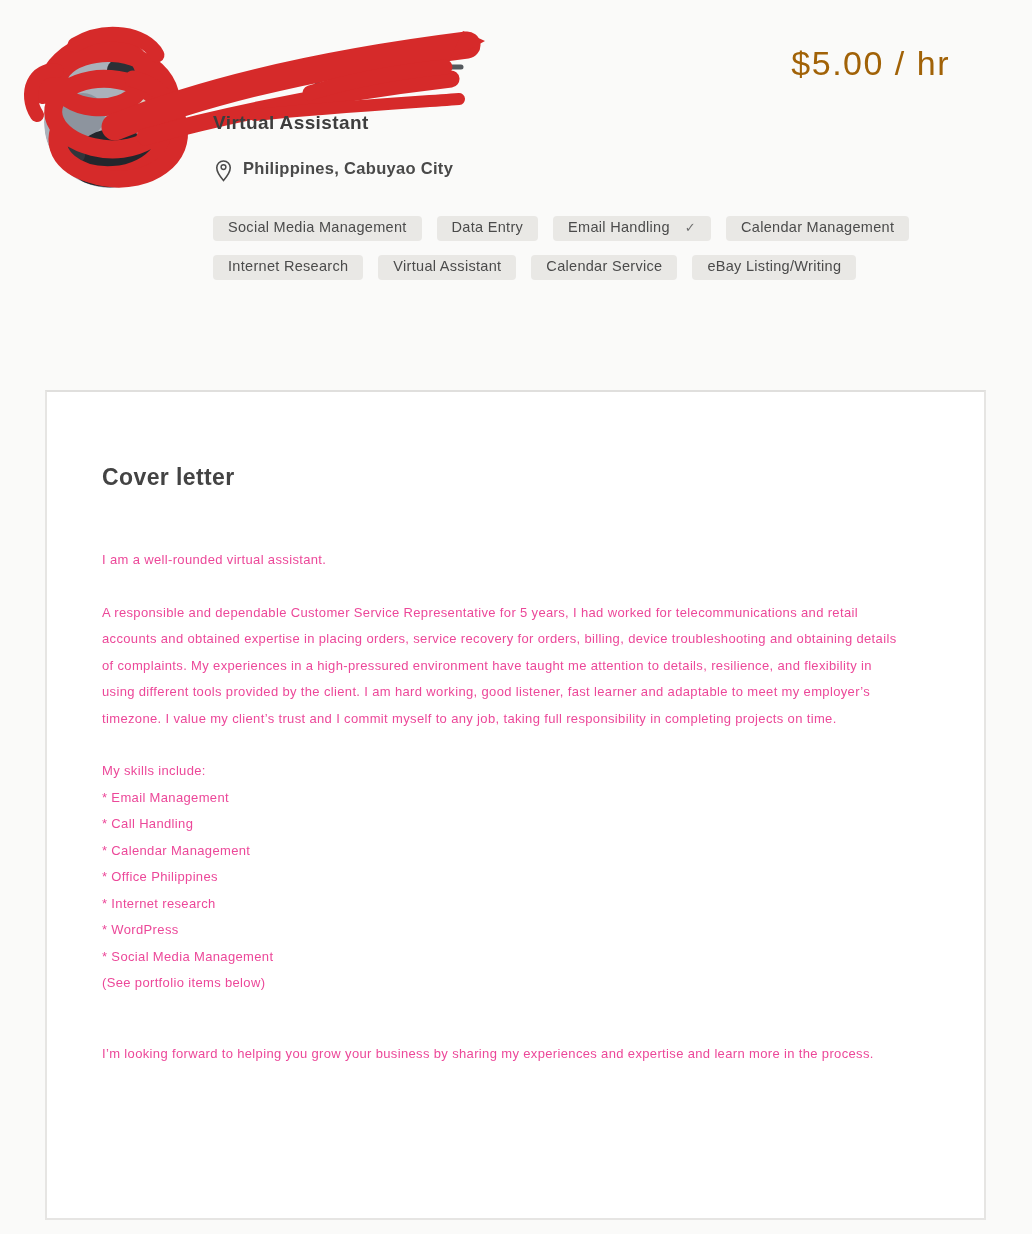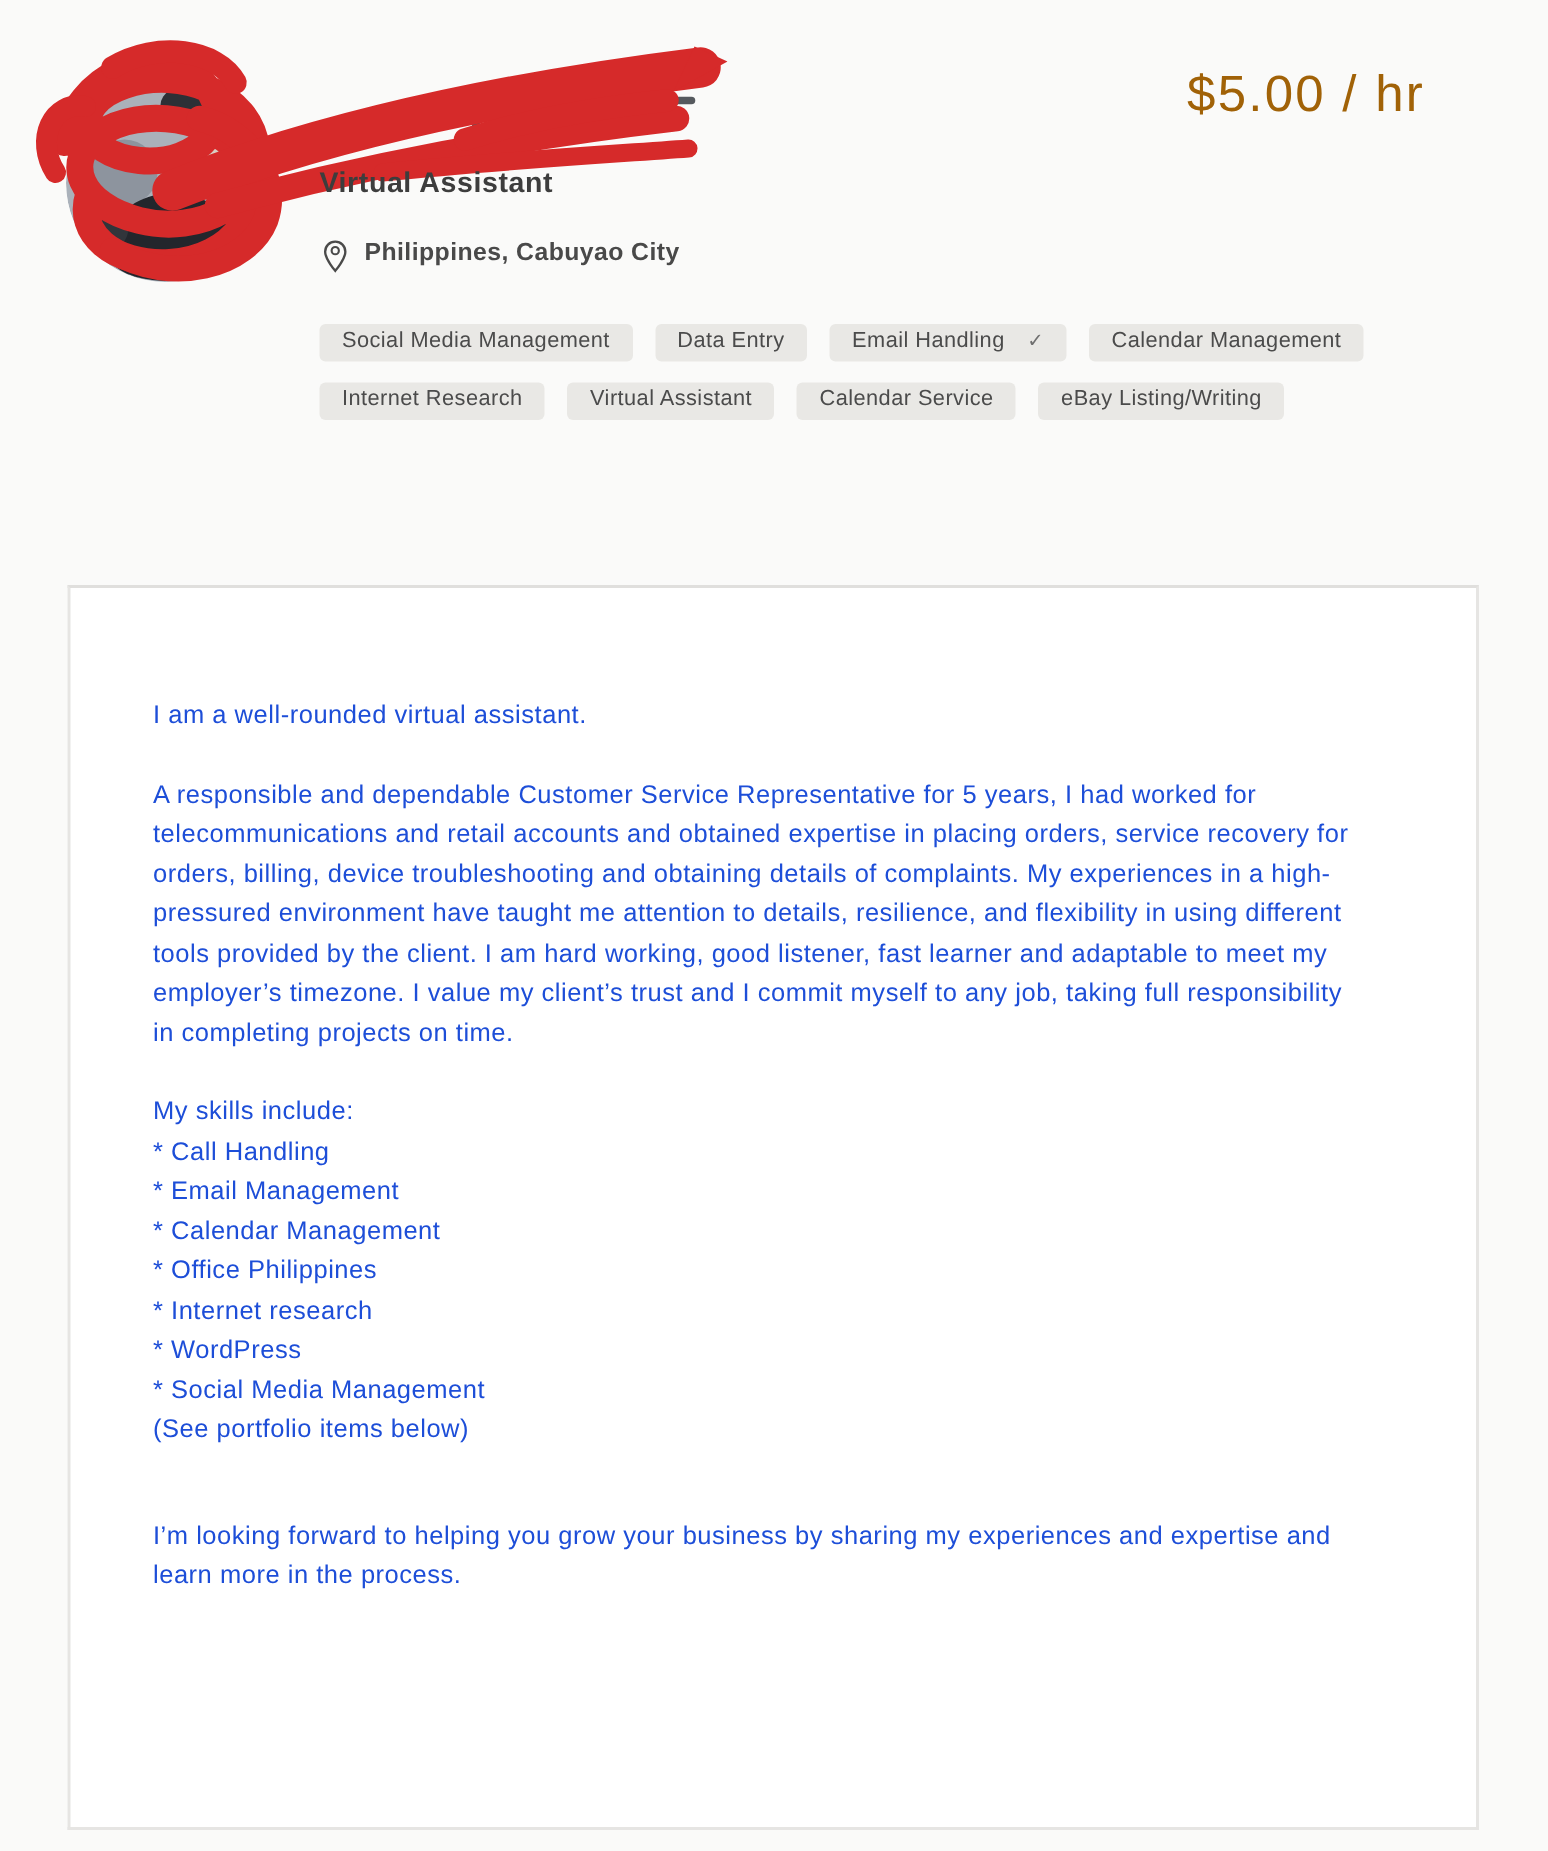--- a/index.html
+++ b/index.html
@@ -99,23 +99,23 @@
     padding: 72px 78px 60px 55px;
   }
   .card h2 {
     font-size: 23px;
     font-weight: 600;
     color: #434343;
     letter-spacing: 0.4px;
     margin-bottom: 56px;
   }
   .body-text {
-    font-size: 17px;
+    font-size: 13px;
     line-height: 26.5px;
-    color: #1d4ed8;
+    color: #ec4899;
     letter-spacing: 0.35px;
   }
   .body-text p { margin-bottom: 26px; }
   .skills-block div { min-height: 26.5px; }
   .skills-block { margin-bottom: 44px; }
 </style>
 </head>
 <body>
 
 <header class="profile-header">
@@ -194,27 +194,28 @@
     <span class="tag">
       <span>Calendar Service</span>
     </span>
     <span class="tag">
       <span>eBay Listing/Writing</span>
     </span>
   </div>
 </header>
 
 <section class="card">
+  <h2>Cover letter</h2>
   <div class="body-text">
     <p>I am a well-rounded virtual assistant.</p>
     <p>A responsible and dependable Customer Service Representative for 5 years, I had worked for telecommunications and retail accounts and obtained expertise in placing orders, service recovery for orders, billing, device troubleshooting and obtaining details of complaints. My experiences in a high-pressured environment have taught me attention to details, resilience, and flexibility in using different tools provided by the client. I am hard working, good listener, fast learner and adaptable to meet my employer’s timezone. I value my client’s trust and I commit myself to any job, taking full responsibility in completing projects on time.</p>
     <div class="skills-block">
       <div>My skills include:</div>
+      <div>* Email Management</div>
       <div>* Call Handling</div>
-      <div>* Email Management</div>
       <div>* Calendar Management</div>
       <div>* Office Philippines</div>
       <div>* Internet research</div>
       <div>* WordPress</div>
       <div>* Social Media Management</div>
       <div>(See portfolio items below)</div>
     </div>
     <p>I’m looking forward to helping you grow your business by sharing my experiences and expertise and learn more in the process.</p>
   </div>
 </section>

